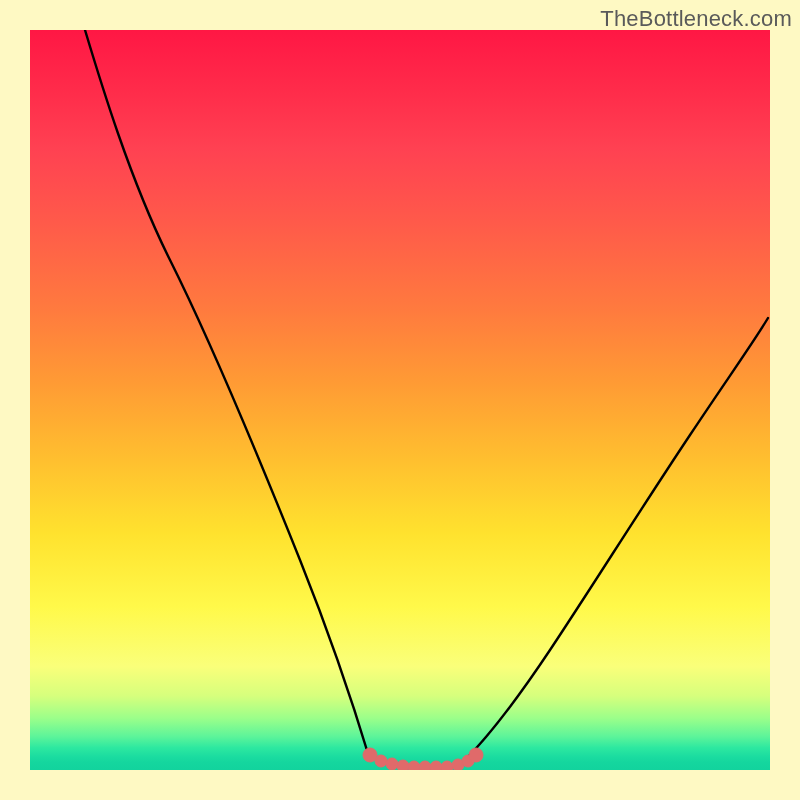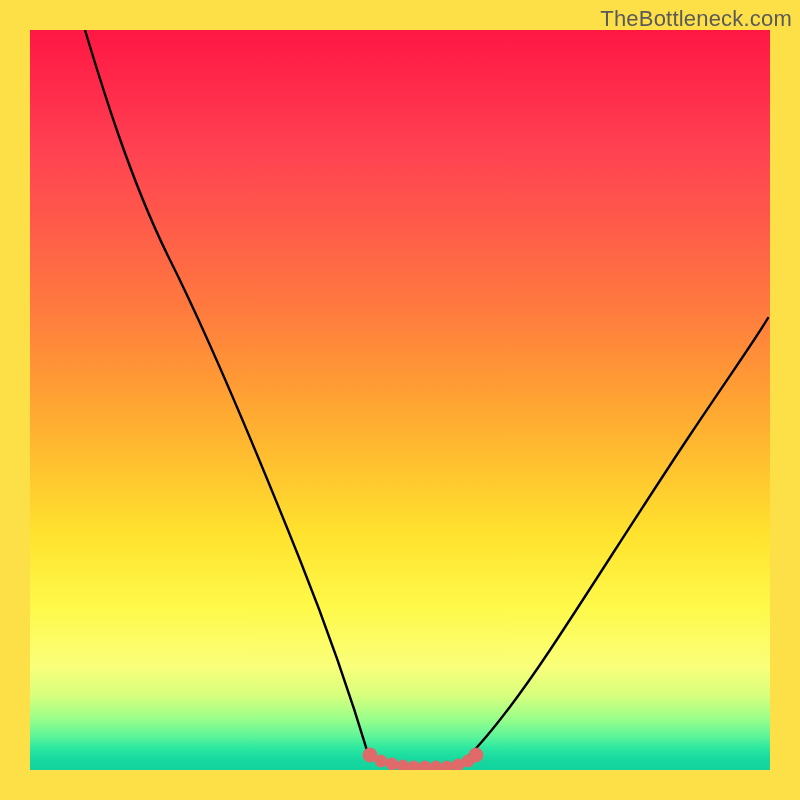--- a/index.html
+++ b/index.html
@@ -10,21 +10,21 @@
     background: #000000;
     overflow: hidden;
     font-family: Arial, Helvetica, sans-serif;
   }
   .frame {
     position: absolute;
     left: 0;
     top: 0;
     width: 800px;
     height: 800px;
-    background: #fde047;
+    background: #fef9c3;
   }
   .plot {
     position: absolute;
     left: 30px;
     top: 30px;
     width: 740px;
     height: 740px;
     background: linear-gradient(
       to bottom,
       #ff1744 0%,

